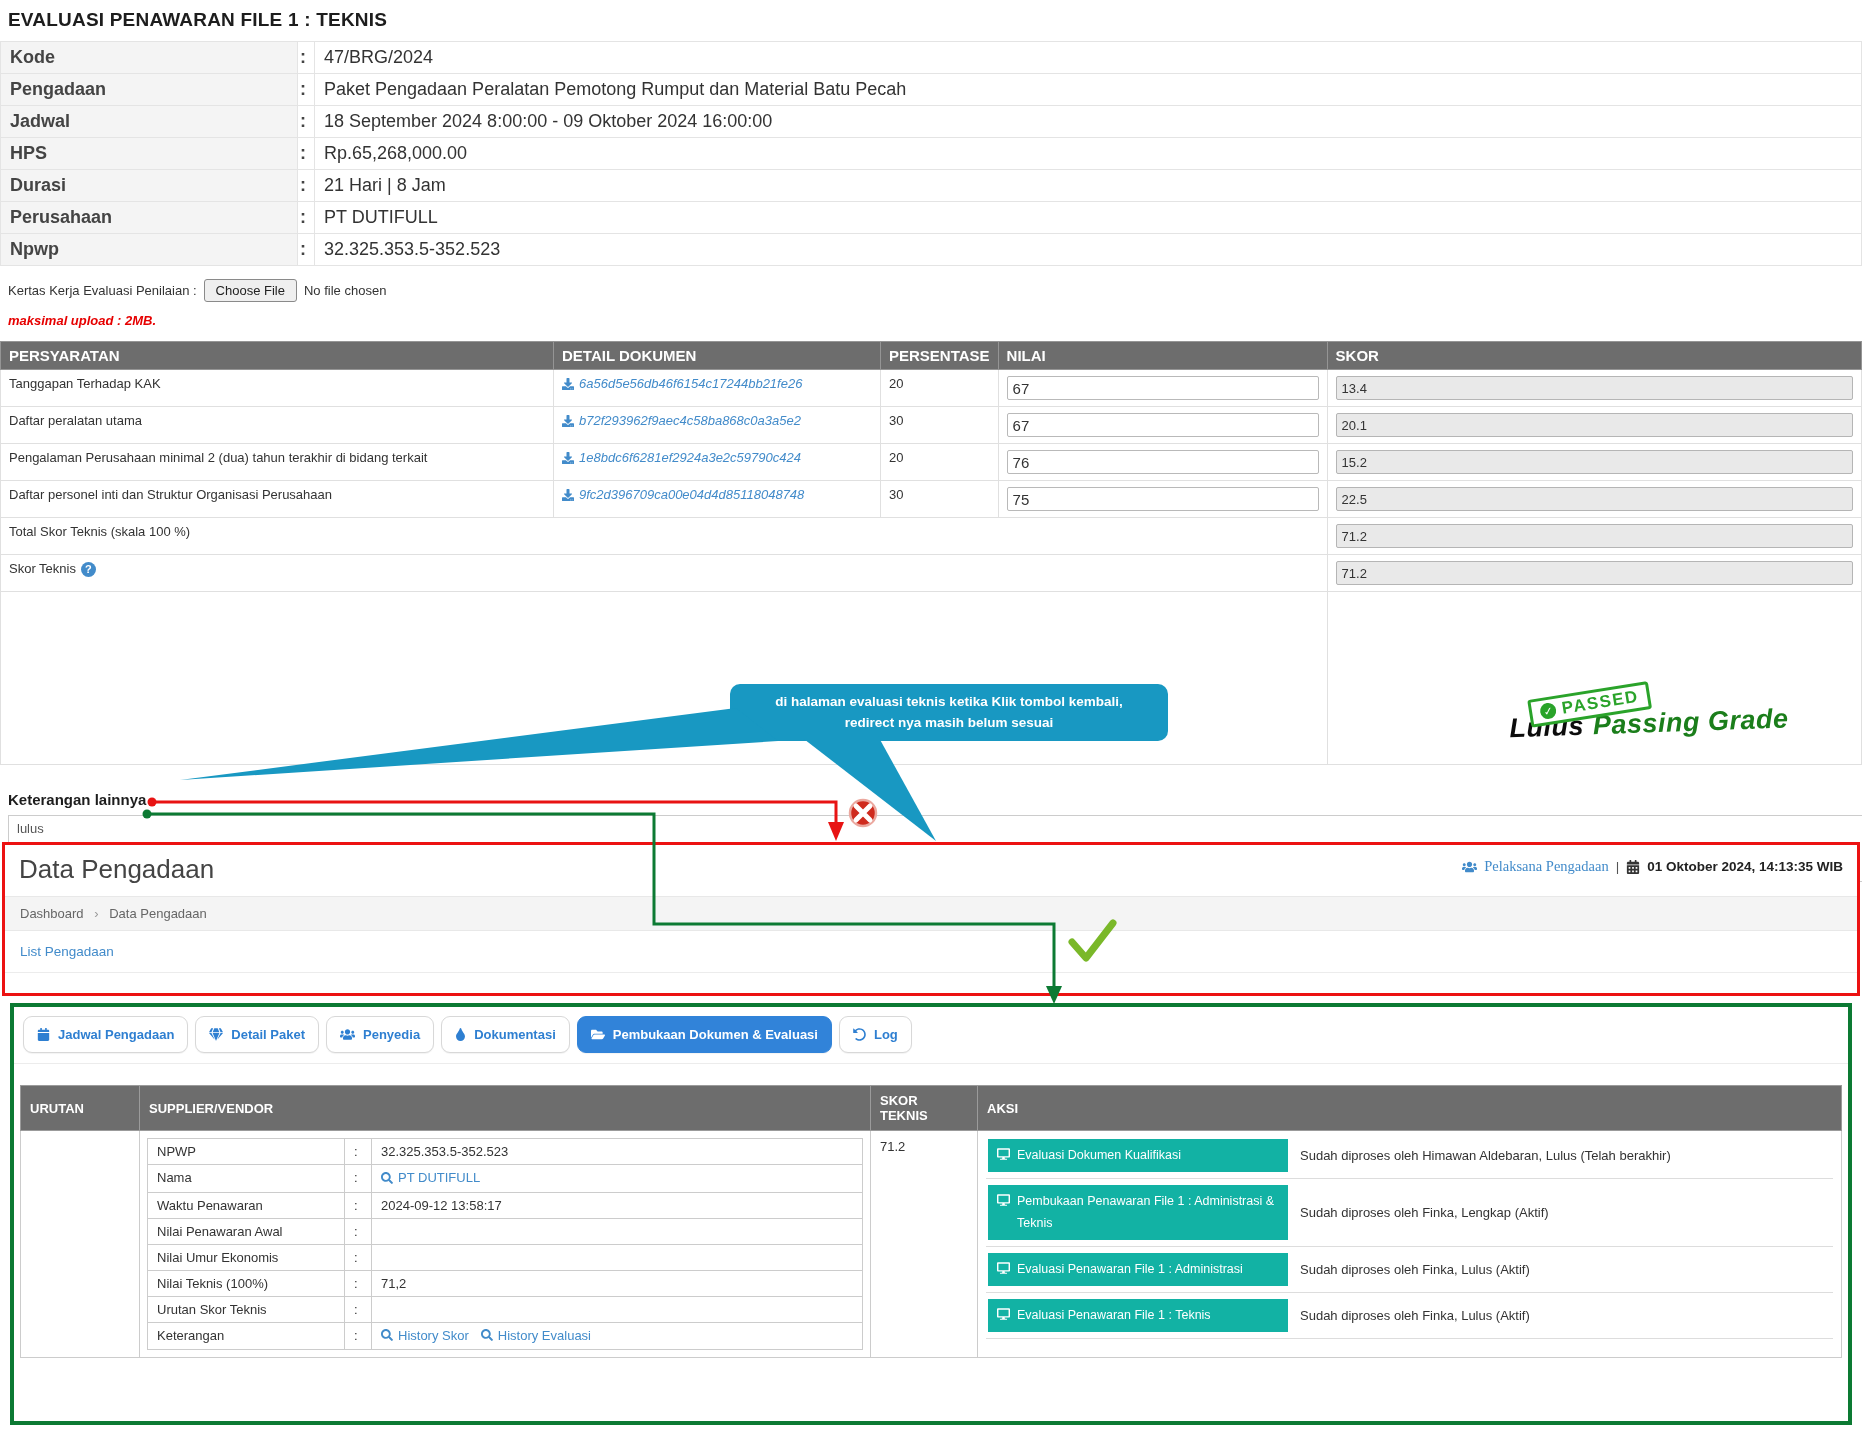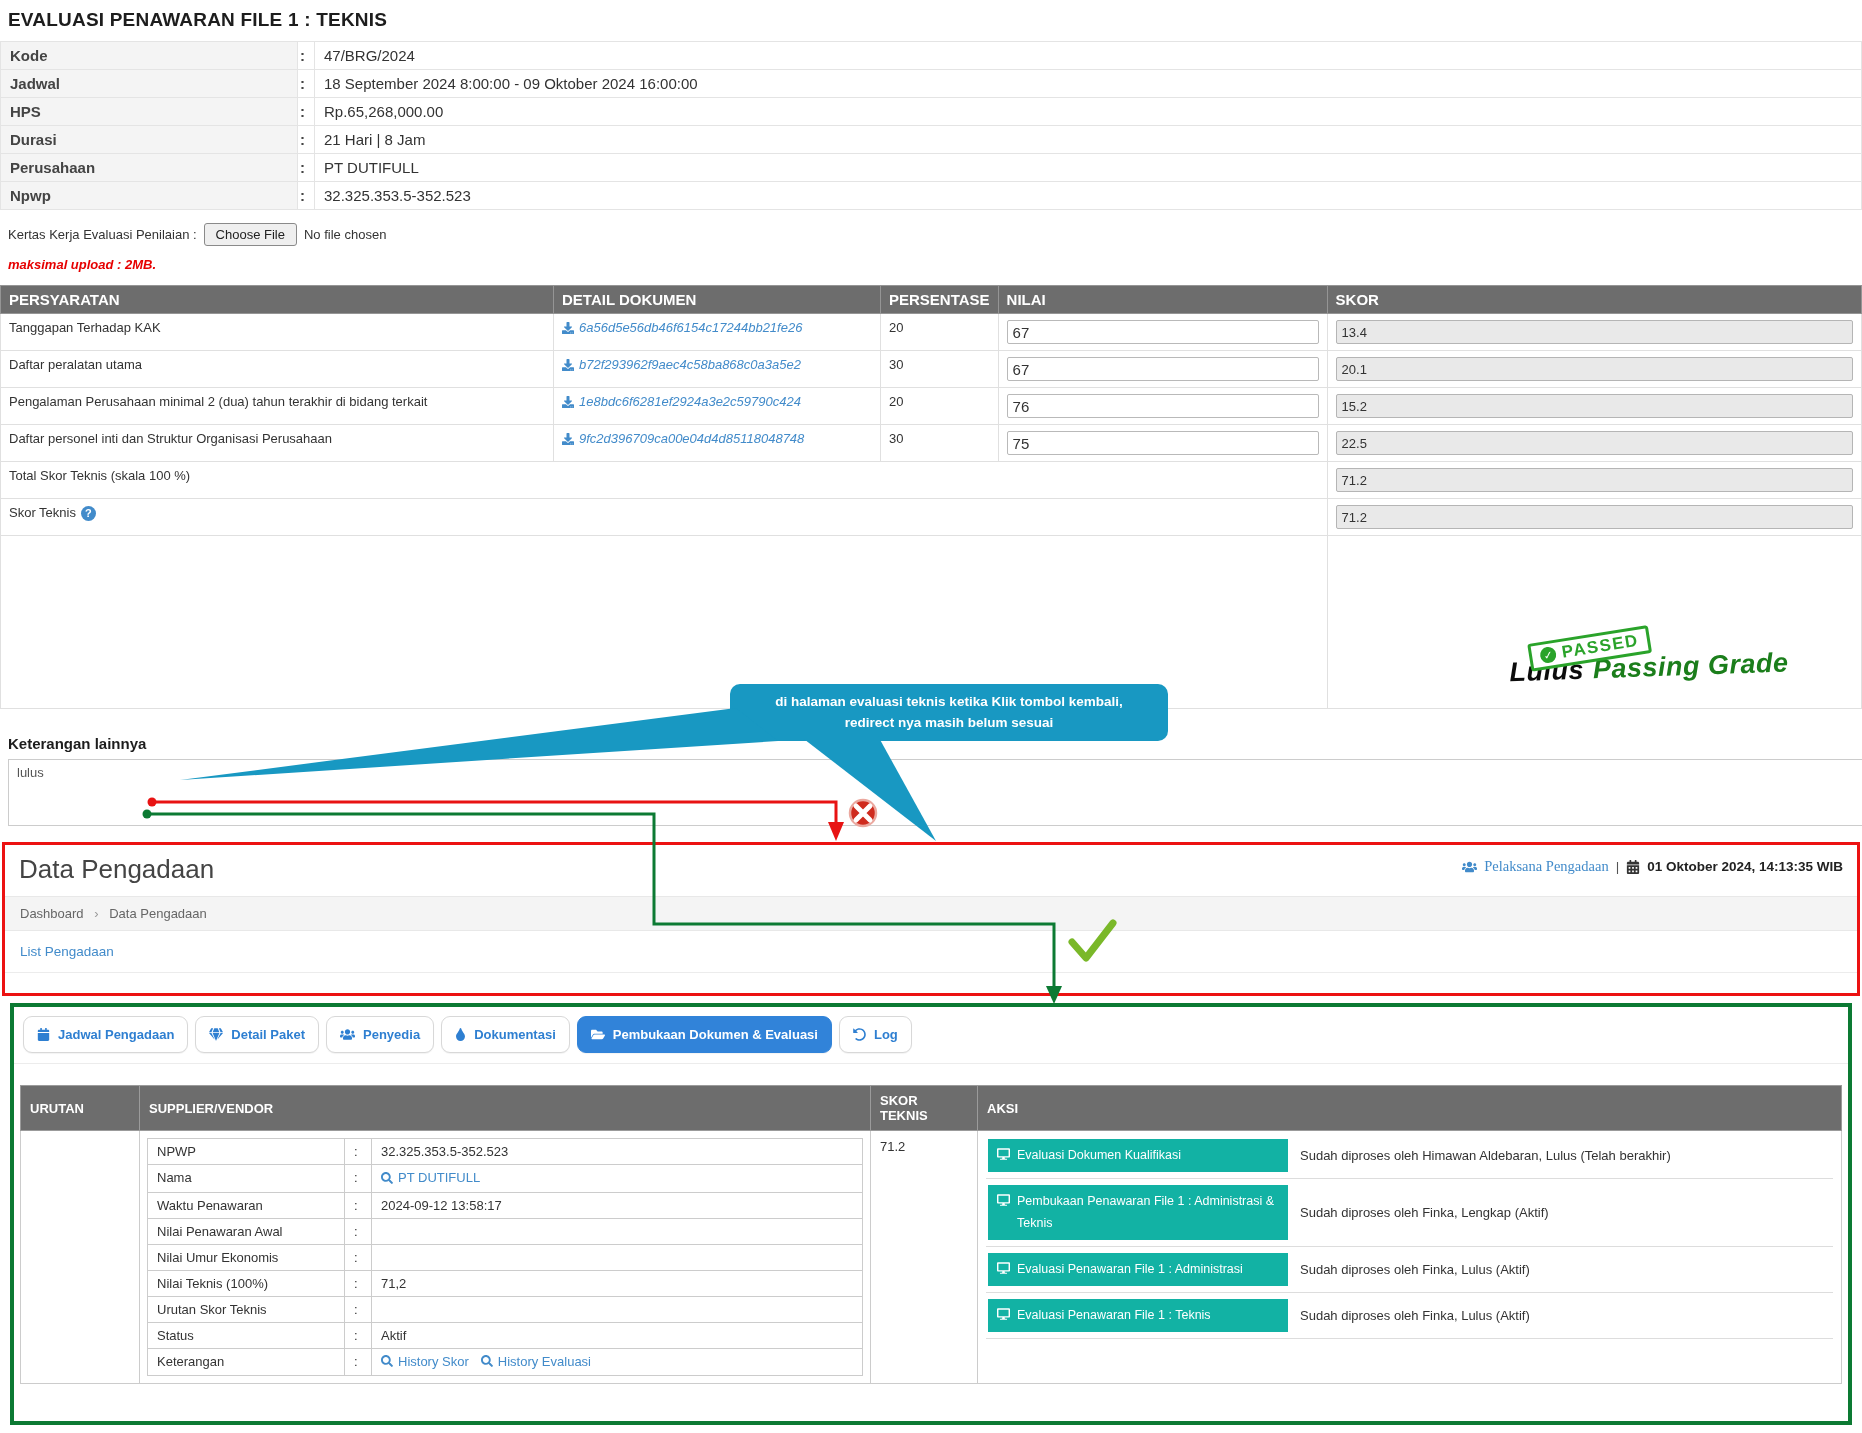--- a/index.html
+++ b/index.html
@@ -7,21 +7,21 @@
     width:1862px;height:1433px;position:relative;background:#fff;
     font-family:"Liberation Sans","DejaVu Sans",sans-serif;font-size:13px;color:#333;
     overflow:hidden;
   }
   .ic{fill:currentColor;vertical-align:-1px;}
 
   
   .top-section{position:absolute;top:0;left:0;width:100%;z-index:1;}
   h1.page-title{font-size:19px;margin:9px 0 10px 8px;color:#1d1d1d;letter-spacing:.2px;}
   table.info-table{width:100%;border-collapse:collapse;border:1px solid #ddd;}
-  table.info-table td{border:1px solid #e4e4e4;padding:5px 9px;height:14px;font-size:15px;margin-top:10px;}
+  table.info-table td{border:1px solid #e4e4e4;padding:5px 9px;height:14px;font-size:18px;margin-top:10px;}
   table.info-table td.lbl{width:278px;background:#f4f4f4;font-weight:bold;color:#444;}
   table.info-table td.colon{width:12px;font-weight:bold;padding:5px 2px;color:#444;}
   table.info-table td.val{color:#333;}
 
   .upload-row{margin:13px 0 0 8px;display:flex;align-items:center;gap:7px;}
   .choose-file{background:#efefef;border:1px solid #8a8a8a;border-radius:3px;padding:3px 11px;font-size:13px;font-family:inherit;color:#222;}
   .file-status{color:#333;}
   .upload-note{margin:11px 0 0 8px;color:#e60000;font-weight:bold;font-style:italic;font-size:13px;}
 
   table.eval-table{width:100%;border-collapse:collapse;margin-top:13px;border:1px solid #ddd;}
@@ -100,20 +100,25 @@
 
 <div class="top-section">
   <h1 class="page-title">EVALUASI PENAWARAN FILE 1 : TEKNIS</h1>
 
   <table class="info-table">
     <tbody id="info-body">
         <tr>
      <td class="lbl">Kode</td>
      <td class="colon">:</td>
      <td class="val">47/BRG/2024</td>
+   </tr>
+        <tr>
+     <td class="lbl">Pengadaan</td>
+     <td class="colon">:</td>
+     <td class="val">Paket Pengadaan Peralatan Pemotong Rumput dan Material Batu Pecah</td>
    </tr>
         <tr>
      <td class="lbl">Jadwal</td>
      <td class="colon">:</td>
      <td class="val">18 September 2024 8:00:00 - 09 Oktober 2024 16:00:00</td>
    </tr>
         <tr>
      <td class="lbl">HPS</td>
      <td class="colon">:</td>
      <td class="val">Rp.65,268,000.00</td>
@@ -363,25 +368,20 @@
   </tr>
                 <tr>
     <td class="dt-label">Nilai Teknis (100%)</td>
     <td class="dt-colon">:</td>
     <td class="dt-value">71,2</td>
   </tr>
                 <tr>
     <td class="dt-label">Urutan Skor Teknis</td>
     <td class="dt-colon">:</td>
     <td class="dt-value"></td>
-  </tr>
-                <tr>
-    <td class="dt-label">Status</td>
-    <td class="dt-colon">:</td>
-    <td class="dt-value">Aktif</td>
   </tr>
                 <tr>
     <td class="dt-label">Keterangan</td>
     <td class="dt-colon">:</td>
     <td class="dt-value"><a class="s-link" href="#">
                       <svg class="ic" width="12" height="12" viewBox="0 0 512 512">
                         <path d="M505 442.7L405.3 343c-4.5-4.5-10.6-7-17-7H372c27.6-35.3 44-79.7 44-128C416 93.1 322.9 0 208 0S0 93.1 0 208s93.1 208 208 208c48.3 0 92.7-16.4 128-44v16.3c0 6.4 2.5 12.5 7 17l99.7 99.7c9.4 9.4 24.6 9.4 33.9 0l28.3-28.3c9.4-9.3 9.4-24.5.1-33.9zM208 336c-70.7 0-128-57.2-128-128 0-70.7 57.2-128 128-128 70.7 0 128 57.2 128 128 0 70.7-57.2 128-128 128z"></path>
                       </svg>
                       <span>History Skor</span>
                     </a><a class="s-link" href="#">

